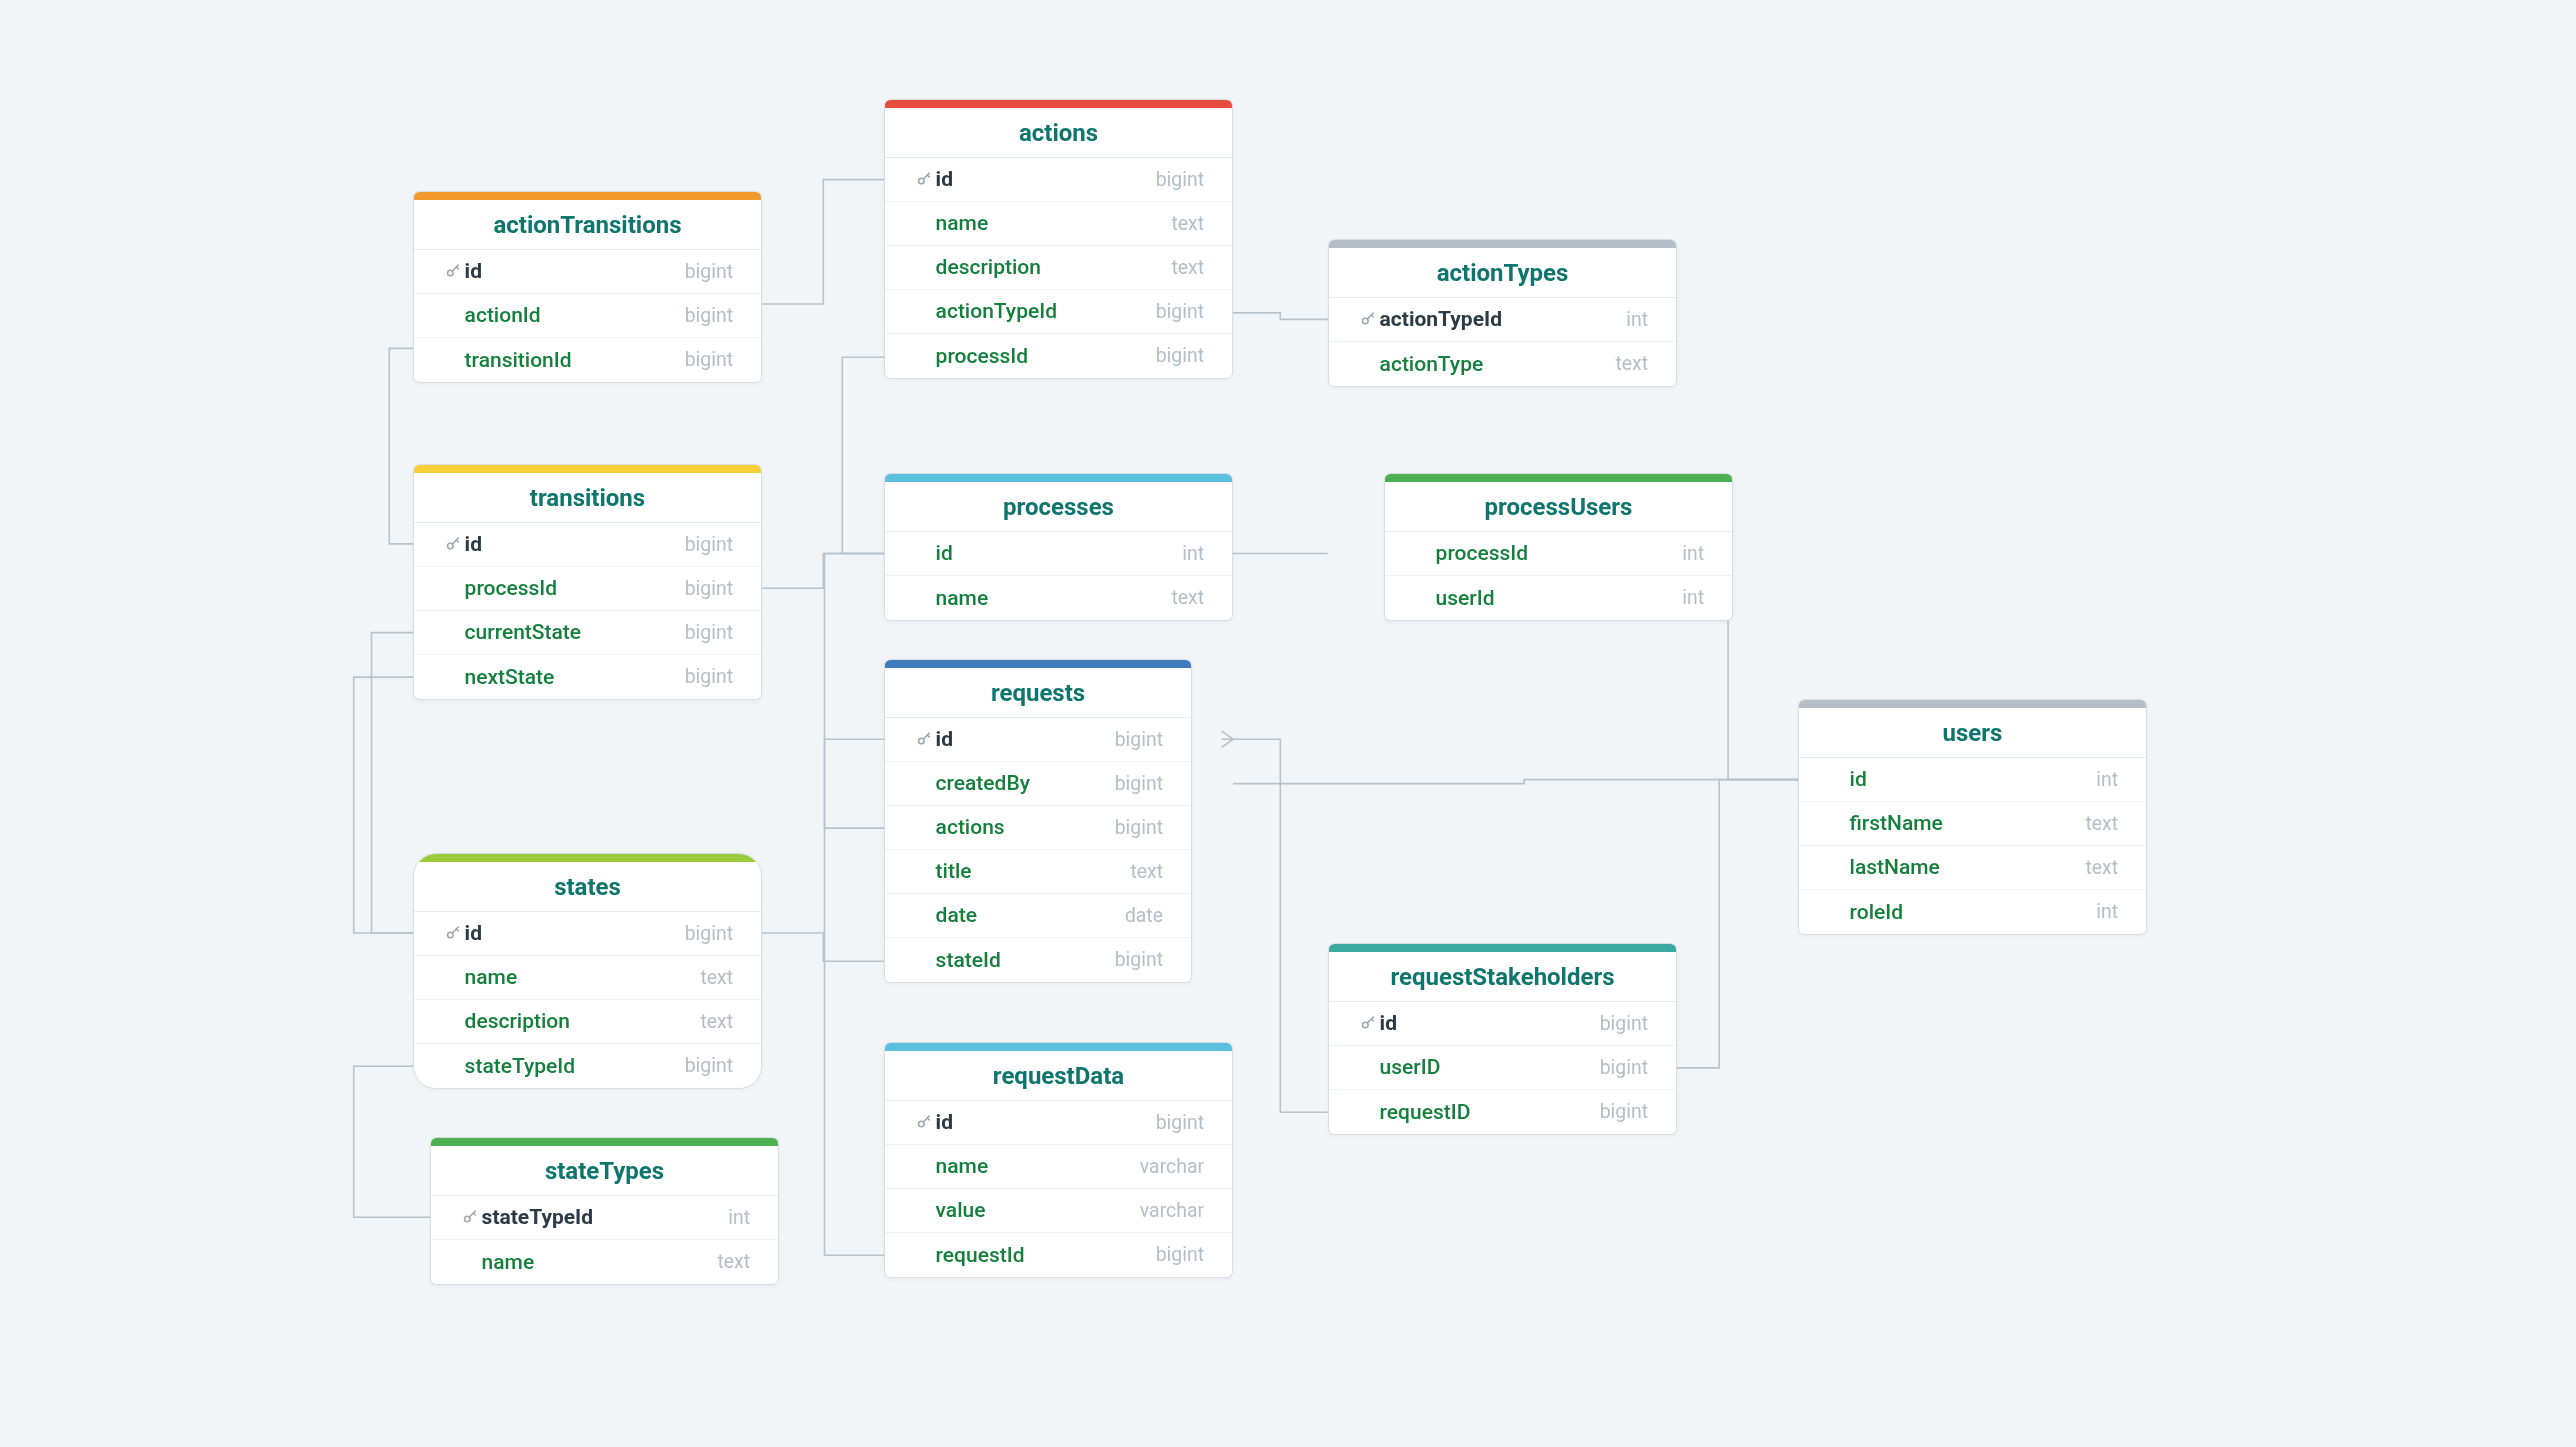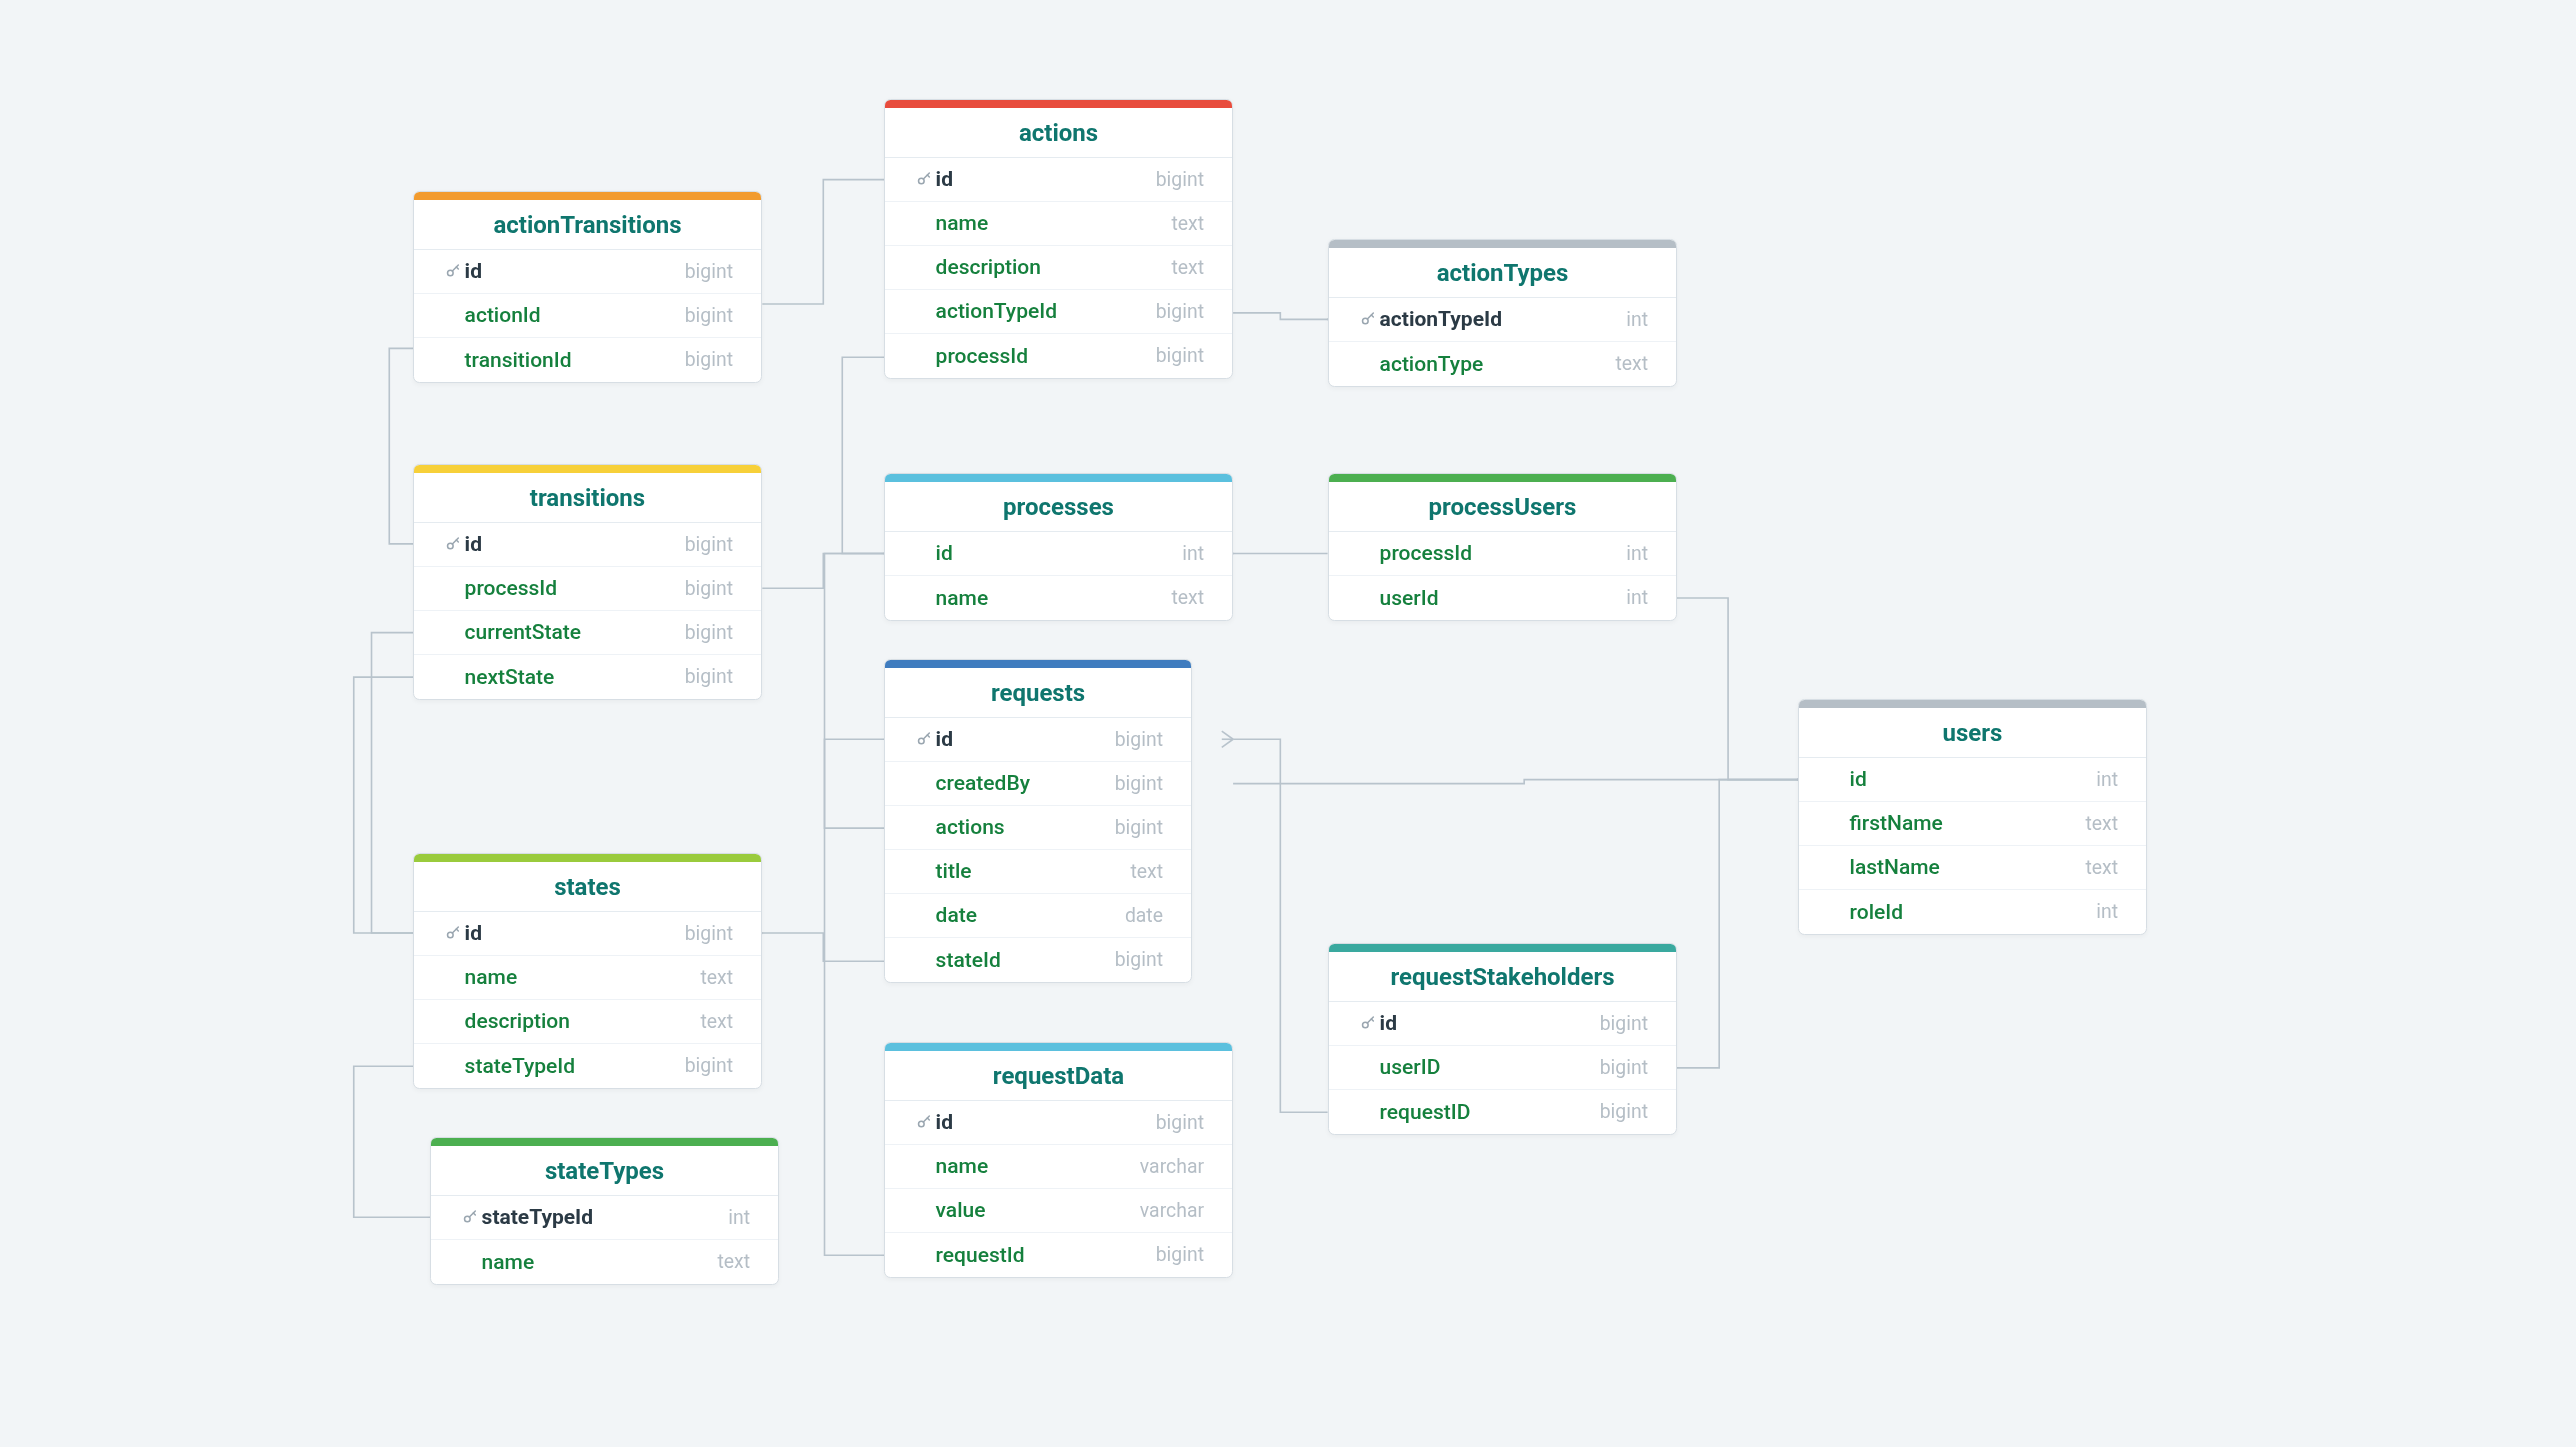--- a/index.html
+++ b/index.html
@@ -226,21 +226,21 @@
         <span class="key-slot"></span>
         <span class="name">currentState</span>
         <span class="dtype">bigint</span>
       </div>
       <div class="row">
         <span class="key-slot"></span>
         <span class="name">nextState</span>
         <span class="dtype">bigint</span>
       </div>
     </div>
-    <div class="entity" style="left: 413px; top: 853px; width: 349px;">
+    <div class="entity" style="left: 413px; top: 853px; width: 349px; border-radius: 23px;">
       <div class="accent" style="background: rgb(154, 203, 60);"></div>
       <div class="title">states</div>
       <div class="row pk">
         <span class="key-slot">
           <svg class="key-icon" viewBox="0 0 24 24" fill="none" stroke="#9aa6b0" stroke-width="2.3" stroke-linecap="round" stroke-linejoin="round">
             <circle cx="8" cy="15" r="4.2"></circle>
             <path d="M11 12 L20 3"></path>
             <path d="M17 6 L20 9"></path>
           </svg>
         </span>
@@ -415,21 +415,21 @@
         </span>
         <span class="name">actionTypeId</span>
         <span class="dtype">int</span>
       </div>
       <div class="row">
         <span class="key-slot"></span>
         <span class="name">actionType</span>
         <span class="dtype">text</span>
       </div>
     </div>
-    <div class="entity" style="left: 1328px; top: 473px; width: 349px;">
+    <div class="entity" style="left: 1384px; top: 473px; width: 349px;">
       <div class="accent" style="background: rgb(76, 175, 80);"></div>
       <div class="title">processUsers</div>
       <div class="row">
         <span class="key-slot"></span>
         <span class="name">processId</span>
         <span class="dtype">int</span>
       </div>
       <div class="row">
         <span class="key-slot"></span>
         <span class="name">userId</span>

